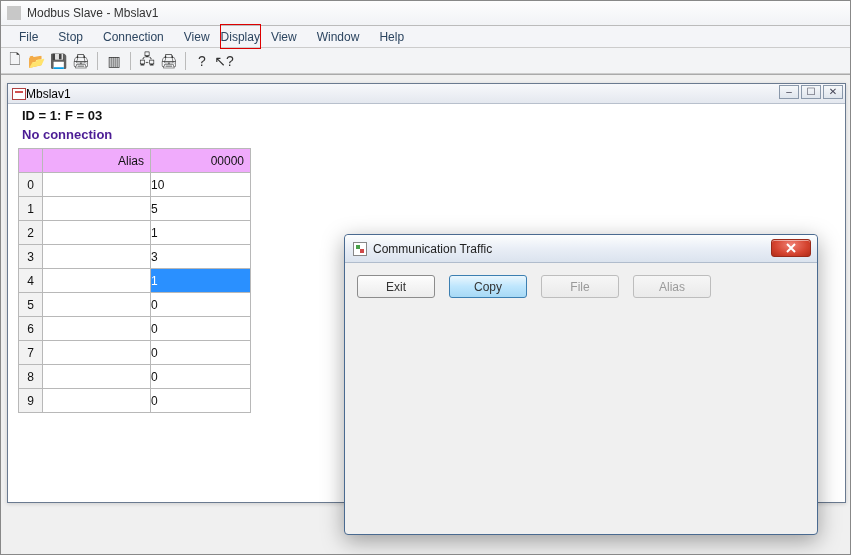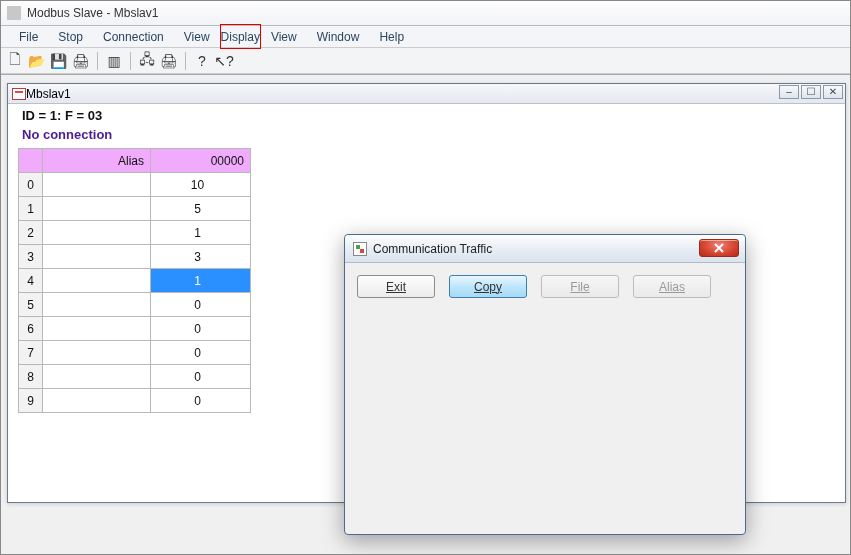--- a/index.html
+++ b/index.html
@@ -125,27 +125,27 @@
     text-align: right;
     padding-right: 6px;
   }
   table.datatbl th.colh { text-align: right; }
   table.datatbl td.rowh {
     background: #f2f2f2;
     text-align: center;
     width: 24px;
   }
   table.datatbl .alias { width: 108px; }
-  table.datatbl .val { width: 100px; text-align: center; padding-right: 6px; }
+  table.datatbl .val { width: 100px; text-align: left; padding-right: 6px; }
   table.datatbl tr.sel td.val { background: #2a90ff; color: #fff; }
   
   .dialog {
     position: absolute;
     left: 343px; top: 159px;
-    width: 402px; height: 301px;
+    width: 474px; height: 301px;
     background: #f0f0f0;
     border: 1px solid #4a6a90;
     border-radius: 4px;
     box-shadow: 0 6px 22px rgba(0,0,0,0.35);
   }
   .dialog .dtitlebar {
     height: 28px;
     background: linear-gradient(#fdfefe, #e9eef6 50%, #dbe3ee);
     border-bottom: 1px solid #b0bccc;
     border-radius: 4px 4px 0 0;
@@ -169,21 +169,21 @@
   }
   .dialog .dtitlebar .dclose svg { width:12px;height:12px;}
   .dialog .dbody { padding: 12px; background:#f0f0f0; }
   .dialog .btnrow { display: flex; gap: 14px; }
   .dialog .btn {
     width: 78px; height: 23px;
     border: 1px solid #8c8c8c;
     border-radius: 3px;
     background: linear-gradient(#fdfdfd, #ececec);
     display: flex; align-items: center; justify-content: center;
-    font-size: 12px; color: #333; text-decoration: underline;
+    font-size: 12px; color: #333;
   }
   .dialog .btn.default {
     border-color: #3c7fb1;
     background: linear-gradient(#eaf6fd, #bee6fd 50%, #a7d9f5);
   }
   .dialog .btn.disabled { color: #9a9a9a; border-color:#bdbdbd; background:linear-gradient(#f6f6f6,#eaeaea);}
   .watermark {
     position: absolute;
     right: 8px; bottom: 4px;
     color: #b8b8b8;

